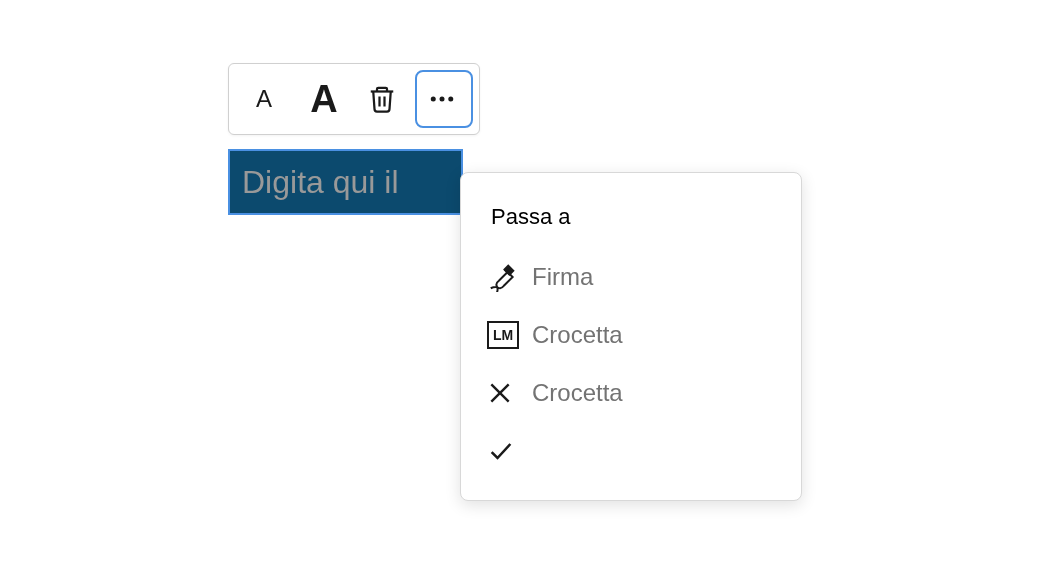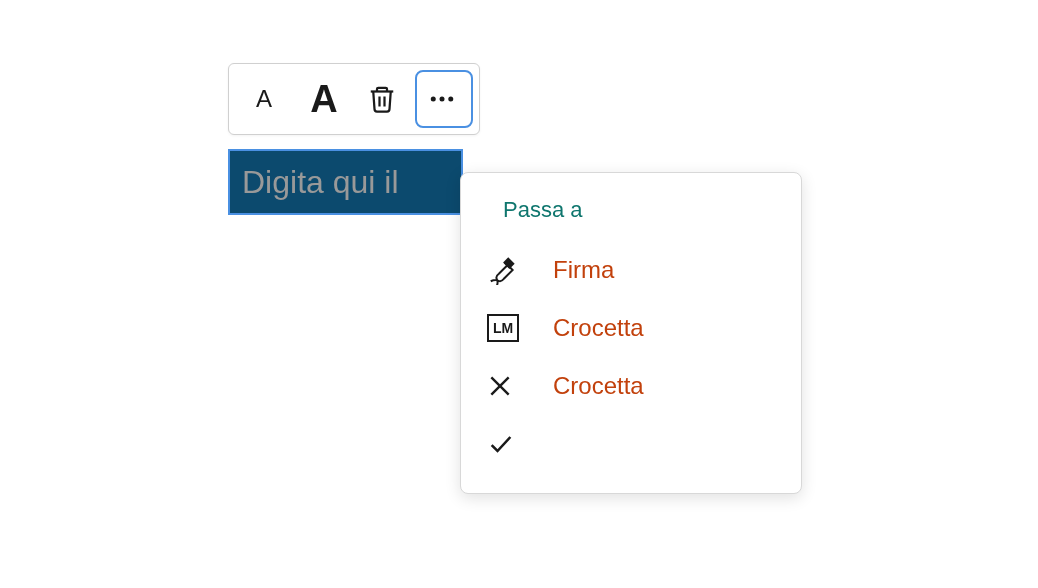--- a/index.html
+++ b/index.html
@@ -80,30 +80,31 @@
       top: 172px;
       width: 342px;
       background: #ffffff;
       border: 1px solid #d8d8d8;
       border-radius: 8px;
       box-shadow: 0 4px 16px rgba(0,0,0,0.12);
       padding: 20px 0;
     }
     .dropdown-heading {
       font-size: 22px;
-      color: #0f766e;
-      padding: 4px 26px 18px 42px;
+      color: #000000;
+      padding: 4px 26px 18px 30px;
+      margin-top: 7px;
     }
     .dropdown-item {
       display: flex;
       align-items: center;
-      gap: 32px;
+      gap: 11px;
       padding: 12px 26px;
       cursor: pointer;
-      color: #c2410c;
+      color: #737373;
       font-size: 24px;
     }
     .dropdown-icon {
       width: 34px;
       height: 34px;
       display: flex;
       align-items: center;
       justify-content: flex-start;
       flex-shrink: 0;
     }

